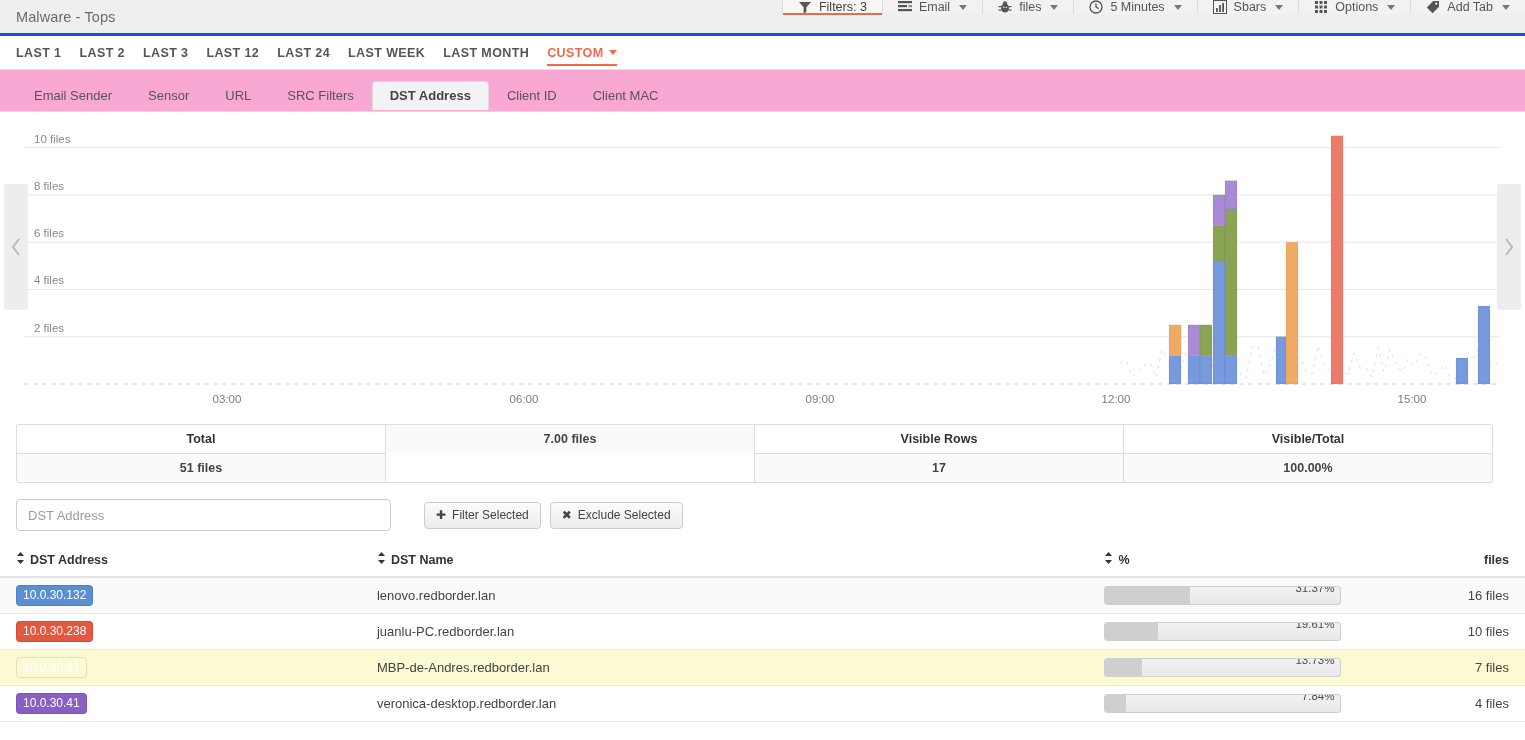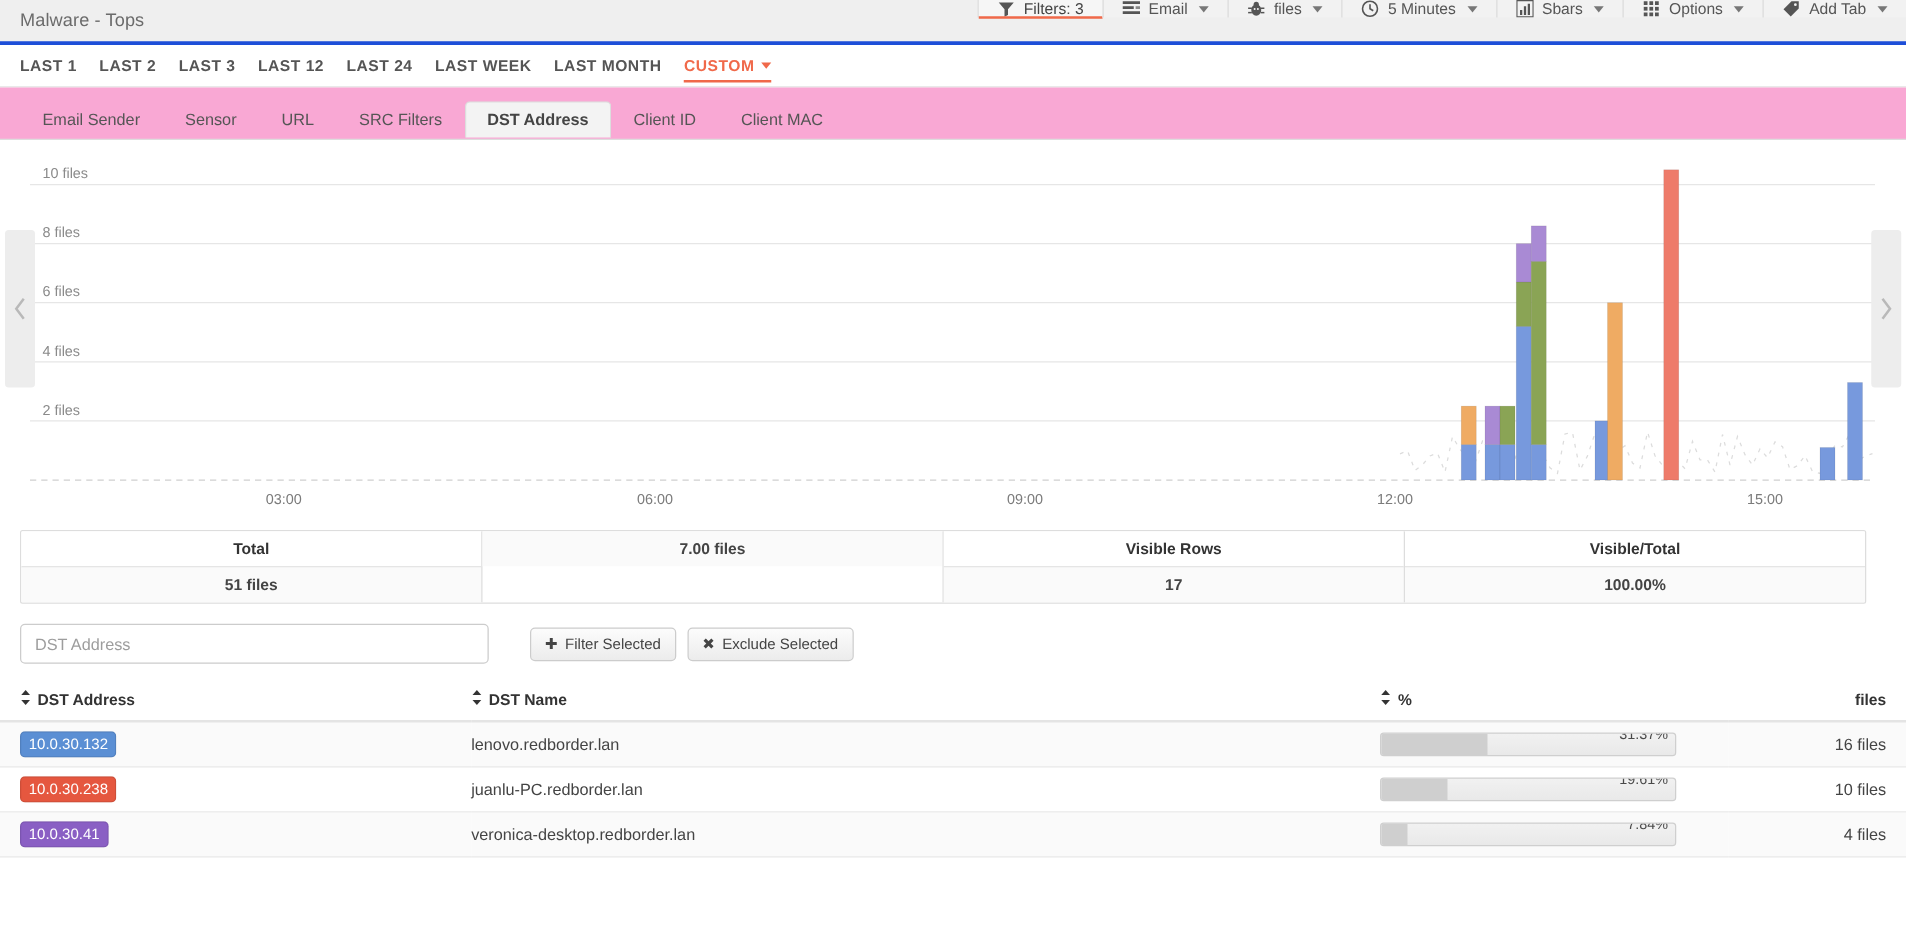--- a/index.html
+++ b/index.html
@@ -555,20 +555,31 @@
         <td class="col-addr"><span class="badge" style="background: rgb(229, 87, 63);">10.0.30.238</span></td>
         <td class="col-name">juanlu-PC.redborder.lan</td>
         <td class="col-pct">
           <div class="pctbar">
             <div class="pctfill" style="width: 22.3554%;"></div>
             <div class="pcttext">19.61%</div>
           </div>
         </td>
         <td class="col-files">10 files</td>
       </tr>
+      <tr class="sel">
+        <td class="col-addr"><span class="badge">10.0.30.61</span></td>
+        <td class="col-name">MBP-de-Andres.redborder.lan</td>
+        <td class="col-pct">
+          <div class="pctbar">
+            <div class="pctfill" style="width: 15.6522%;"></div>
+            <div class="pcttext">13.73%</div>
+          </div>
+        </td>
+        <td class="col-files">7 files</td>
+      </tr>
       <tr>
         <td class="col-addr"><span class="badge" style="background: rgb(138, 95, 196);">10.0.30.41</span></td>
         <td class="col-name">veronica-desktop.redborder.lan</td>
         <td class="col-pct">
           <div class="pctbar">
             <div class="pctfill" style="width: 8.9376%;"></div>
             <div class="pcttext">7.84%</div>
           </div>
         </td>
         <td class="col-files">4 files</td>

